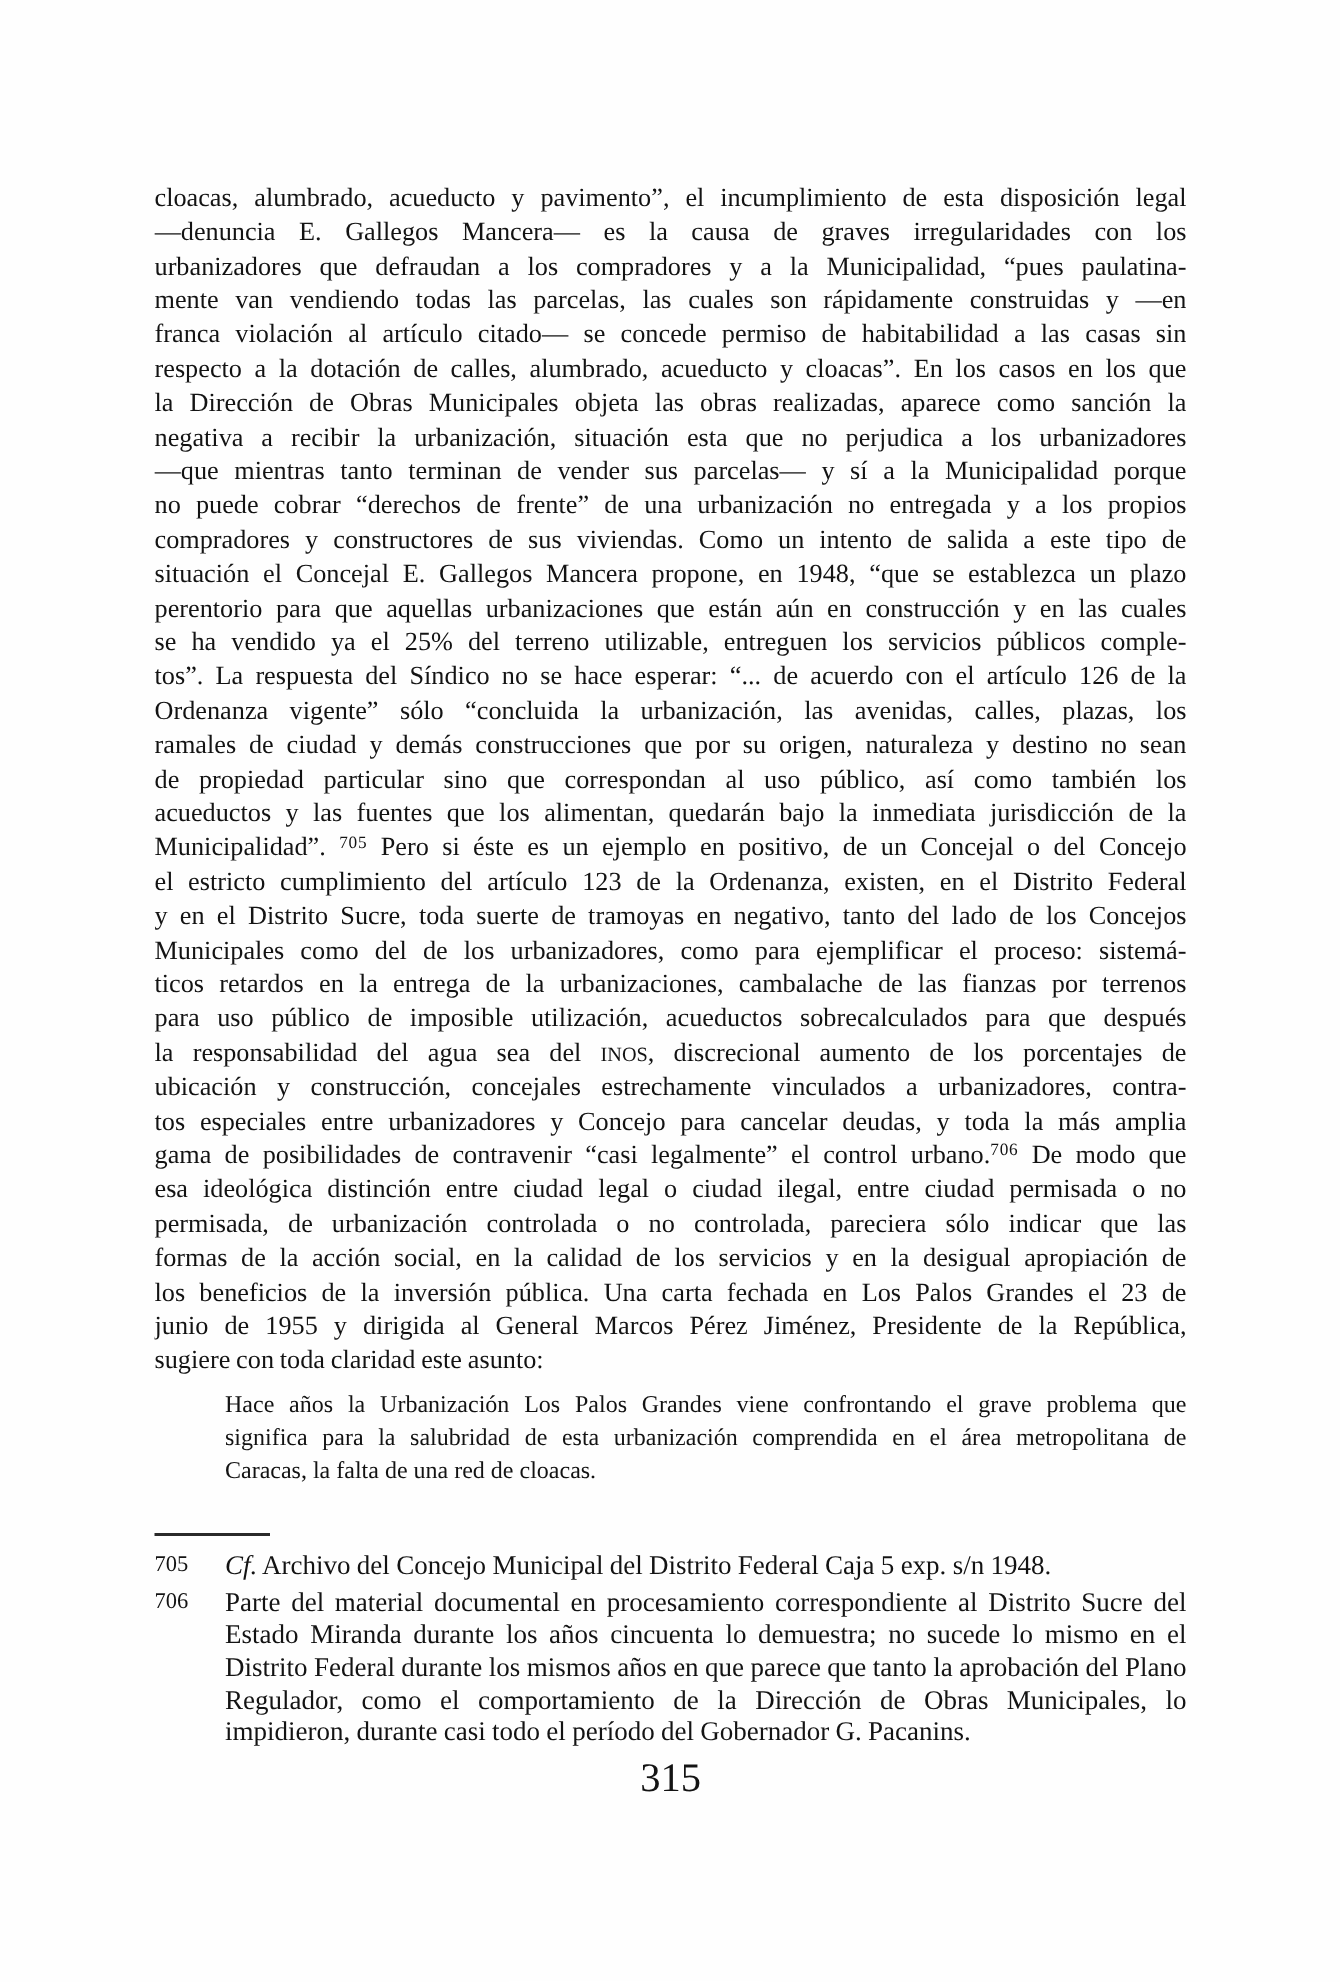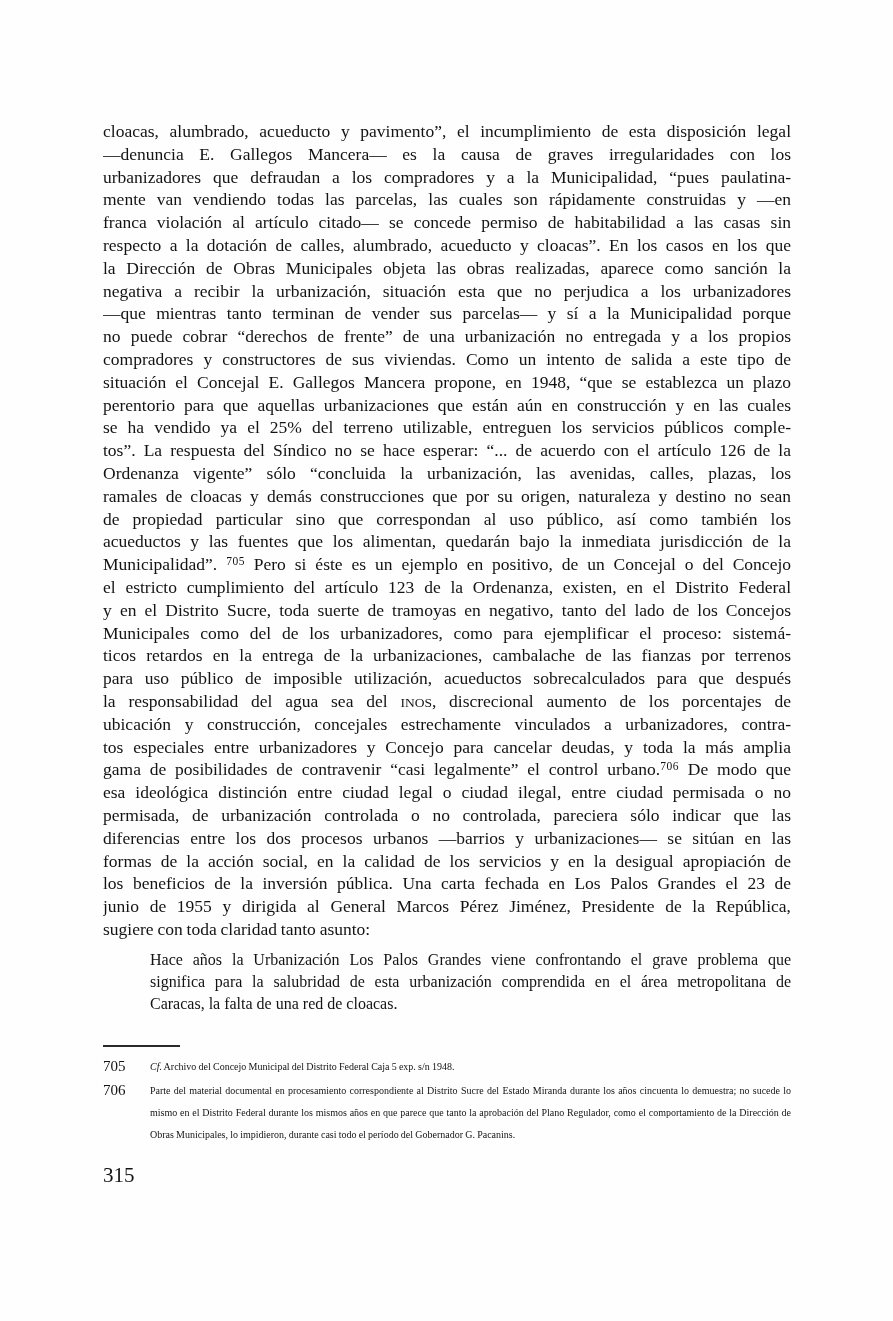--- a/index.html
+++ b/index.html
@@ -54,31 +54,31 @@
   .footnote { display: flex; }
   .footnote + .footnote { margin-top: 3px; }
   .fn-num {
     width: 47px;
     flex-shrink: 0;
     font-size: 15px;
     line-height: 21.7px;
   }
   .fn-body {
     flex: 1;
-    font-size: 10px;
+    font-size: 18px;
     line-height: 21.7px;
     text-align: justify;
     word-spacing: -0.3px;
   }
   .fn-body .it { font-style: italic; }
   .page-number {
-    margin-top: 17px;
+    margin-top: 4px;
     width: 688px;
-    text-align: left;
-    font-size: 21px;
+    text-align: center;
+    font-size: 27px;
   }
 </style>
 </head>
 <body>
 
 <div class="page">
 
   <div class="main-text">
     <div class="line">cloacas, alumbrado, acueducto y pavimento”, el incumplimiento de esta disposición legal</div>
     <div class="line">—denuncia E. Gallegos Mancera— es la causa de graves irregularidades con los</div>
@@ -89,40 +89,39 @@
     <div class="line">la Dirección de Obras Municipales objeta las obras realizadas, aparece como sanción la</div>
     <div class="line">negativa a recibir la urbanización, situación esta que no perjudica a los urbanizadores</div>
     <div class="line">—que mientras tanto terminan de vender sus parcelas— y sí a la Municipalidad porque</div>
     <div class="line">no puede cobrar “derechos de frente” de una urbanización no entregada y a los propios</div>
     <div class="line">compradores y constructores de sus viviendas. Como un intento de salida a este tipo de</div>
     <div class="line">situación el Concejal E. Gallegos Mancera propone, en 1948, “que se establezca un plazo</div>
     <div class="line">perentorio para que aquellas urbanizaciones que están aún en construcción y en las cuales</div>
     <div class="line">se ha vendido ya el 25% del terreno utilizable, entreguen los servicios públicos comple-</div>
     <div class="line">tos”. La respuesta del Síndico no se hace esperar: “... de acuerdo con el artículo 126 de la</div>
     <div class="line">Ordenanza vigente” sólo “concluida la urbanización, las avenidas, calles, plazas, los</div>
-    <div class="line">ramales de cloacas y demás construcciones que por su origen, naturaleza y destino no sean</div>
+    <div class="line">ramales de ciudad y demás construcciones que por su origen, naturaleza y destino no sean</div>
     <div class="line">de propiedad particular sino que correspondan al uso público, así como también los</div>
     <div class="line">acueductos y las fuentes que los alimentan, quedarán bajo la inmediata jurisdicción de la</div>
     <div class="line"><span>Municipalidad”. </span><sup class="fnref">705</sup><span> Pero si éste es un ejemplo en positivo, de un Concejal o del Concejo</span></div>
     <div class="line">el estricto cumplimiento del artículo 123 de la Ordenanza, existen, en el Distrito Federal</div>
     <div class="line">y en el Distrito Sucre, toda suerte de tramoyas en negativo, tanto del lado de los Concejos</div>
     <div class="line">Municipales como del de los urbanizadores, como para ejemplificar el proceso: sistemá-</div>
     <div class="line">ticos retardos en la entrega de la urbanizaciones, cambalache de las fianzas por terrenos</div>
     <div class="line">para uso público de imposible utilización, acueductos sobrecalculados para que después</div>
     <div class="line"><span>la responsabilidad del agua sea del </span><span class="smallcaps">INOS</span><span>, discrecional aumento de los porcentajes de</span></div>
     <div class="line">ubicación y construcción, concejales estrechamente vinculados a urbanizadores, contra-</div>
     <div class="line">tos especiales entre urbanizadores y Concejo para cancelar deudas, y toda la más amplia</div>
     <div class="line"><span>gama de posibilidades de contravenir “casi legalmente” el control urbano.</span><sup class="fnref">706</sup><span> De modo que</span></div>
     <div class="line">esa ideológica distinción entre ciudad legal o ciudad ilegal, entre ciudad permisada o no</div>
     <div class="line">permisada, de urbanización controlada o no controlada, pareciera sólo indicar que las</div>
-    <div class="line">diferencias entre los dos procesos urbanos —barrios y urbanizaciones— se sitúan en las</div>
     <div class="line">formas de la acción social, en la calidad de los servicios y en la desigual apropiación de</div>
     <div class="line">los beneficios de la inversión pública. Una carta fechada en Los Palos Grandes el 23 de</div>
     <div class="line">junio de 1955 y dirigida al General Marcos Pérez Jiménez, Presidente de la República,</div>
-    <div class="line left">sugiere con toda claridad tanto asunto:</div>
+    <div class="line left">sugiere con toda claridad este asunto:</div>
   </div>
 
   <div class="quote">
     <div class="qline">Hace años la Urbanización Los Palos Grandes viene confrontando el grave problema que</div>
     <div class="qline">significa para la salubridad de esta urbanización comprendida en el área metropolitana de</div>
     <div class="qline left">Caracas, la falta de una red de cloacas.</div>
   </div>
 
   <div class="footnotes">
     <div class="fn-divider"></div>

